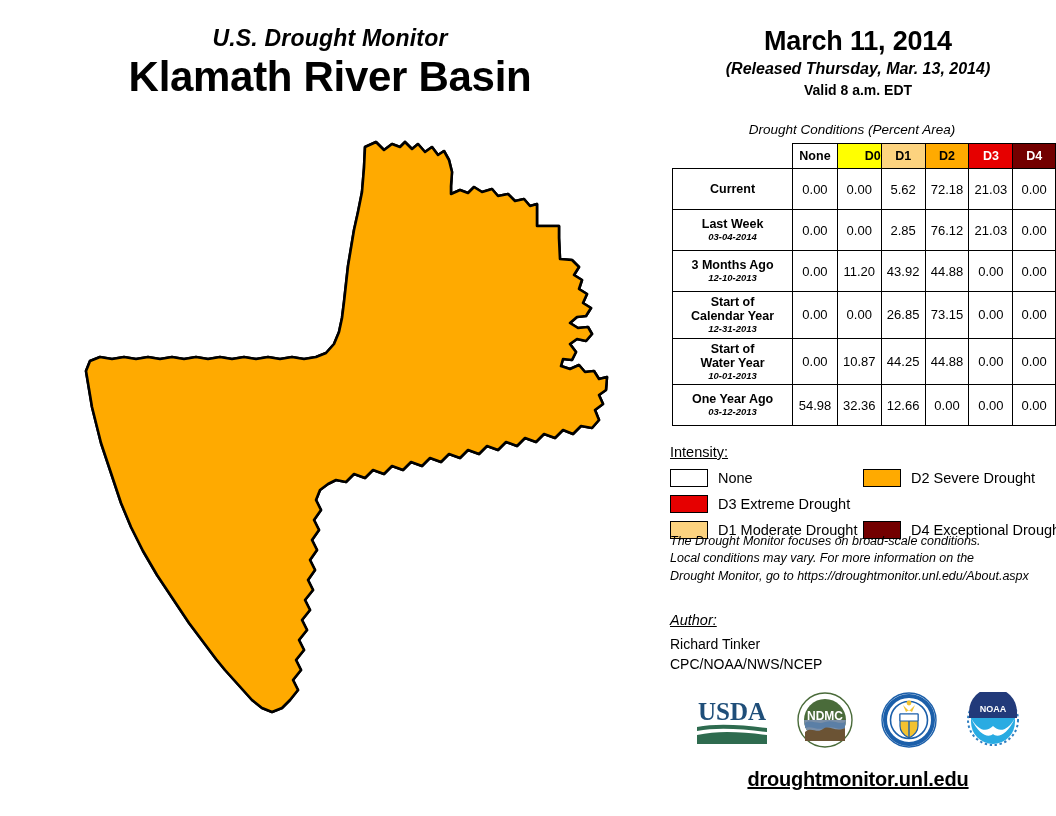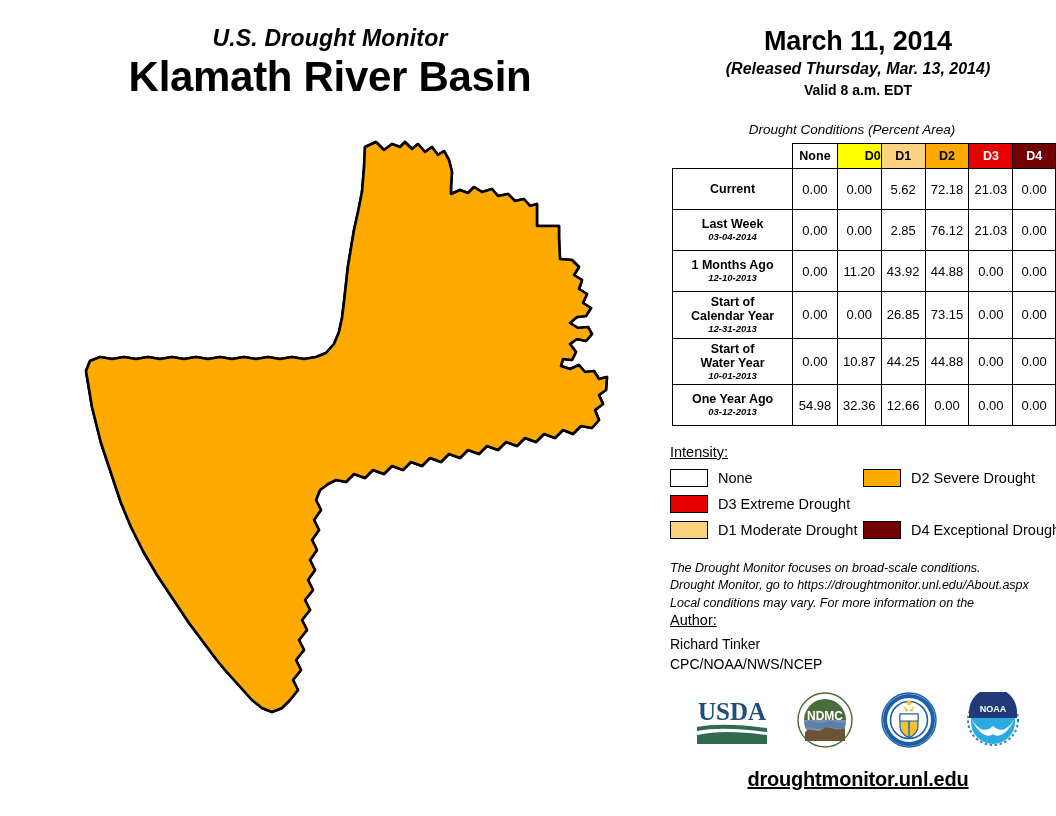--- a/index.html
+++ b/index.html
@@ -86,26 +86,26 @@
   }
   .sw-none{background:#ffffff;}
   .sw-d0{background:#FFFF00;}
   .sw-d1{background:#FCD37F;}
   .sw-d2{background:#FFAA00;}
   .sw-d3{background:#E60000;}
   .sw-d4{background:#730000;}
   .legend-label{margin-left:10px;font-size:14.5px;white-space:nowrap;}
 
   .disclaimer{
-    position:absolute;left:10px;top:560px;width:380px;
+    position:absolute;left:10px;top:533px;width:380px;
     font-style:italic;font-size:12.5px;line-height:1.38;
   }
   .author-head{
     position:absolute;left:10px;top:612px;
-    font-size:14.5px;text-decoration:underline;
+    font-style:italic;font-size:14.5px;text-decoration:underline;
   }
   .author-lines{
     position:absolute;left:10px;top:634px;font-size:14px;line-height:1.45;
   }
 
   .logos{
     position:absolute;left:0;top:692px;width:396px;
     display:flex;justify-content:center;align-items:center;gap:28px;
   }
   .site-url{
@@ -436,21 +436,21 @@
           </td>
           <td class="val">0.00</td>
           <td class="val">0.00</td>
           <td class="val">2.85</td>
           <td class="val">76.12</td>
           <td class="val">21.03</td>
           <td class="val">0.00</td>
         </tr>
         <tr>
           <td class="rowlabel">
-            <span>1 Months Ago</span>
+            <span>3 Months Ago</span>
             <span class="sub">12-10-2013</span>
           </td>
           <td class="val">0.00</td>
           <td class="val">11.20</td>
           <td class="val">43.92</td>
           <td class="val">44.88</td>
           <td class="val">0.00</td>
           <td class="val">0.00</td>
         </tr>
         <tr>
@@ -520,22 +520,22 @@
         </div>
         <div class="legend-col">
           <span class="swatch sw-d4"></span>
           <span class="legend-label">D4 Exceptional Drought</span>
         </div>
       </div>
     </div>
 
     <div class="disclaimer">
       <div>The Drought Monitor focuses on broad-scale conditions.</div>
+      <div>Local conditions may vary. For more information on the</div>
       <div>Drought Monitor, go to https://droughtmonitor.unl.edu/About.aspx</div>
-      <div>Local conditions may vary. For more information on the</div>
     </div>
 
     <div class="author-head">Author:</div>
     <div class="author-lines">
       <div>Richard Tinker</div>
       <div>CPC/NOAA/NWS/NCEP</div>
     </div>
 
     <div class="logos">
 

